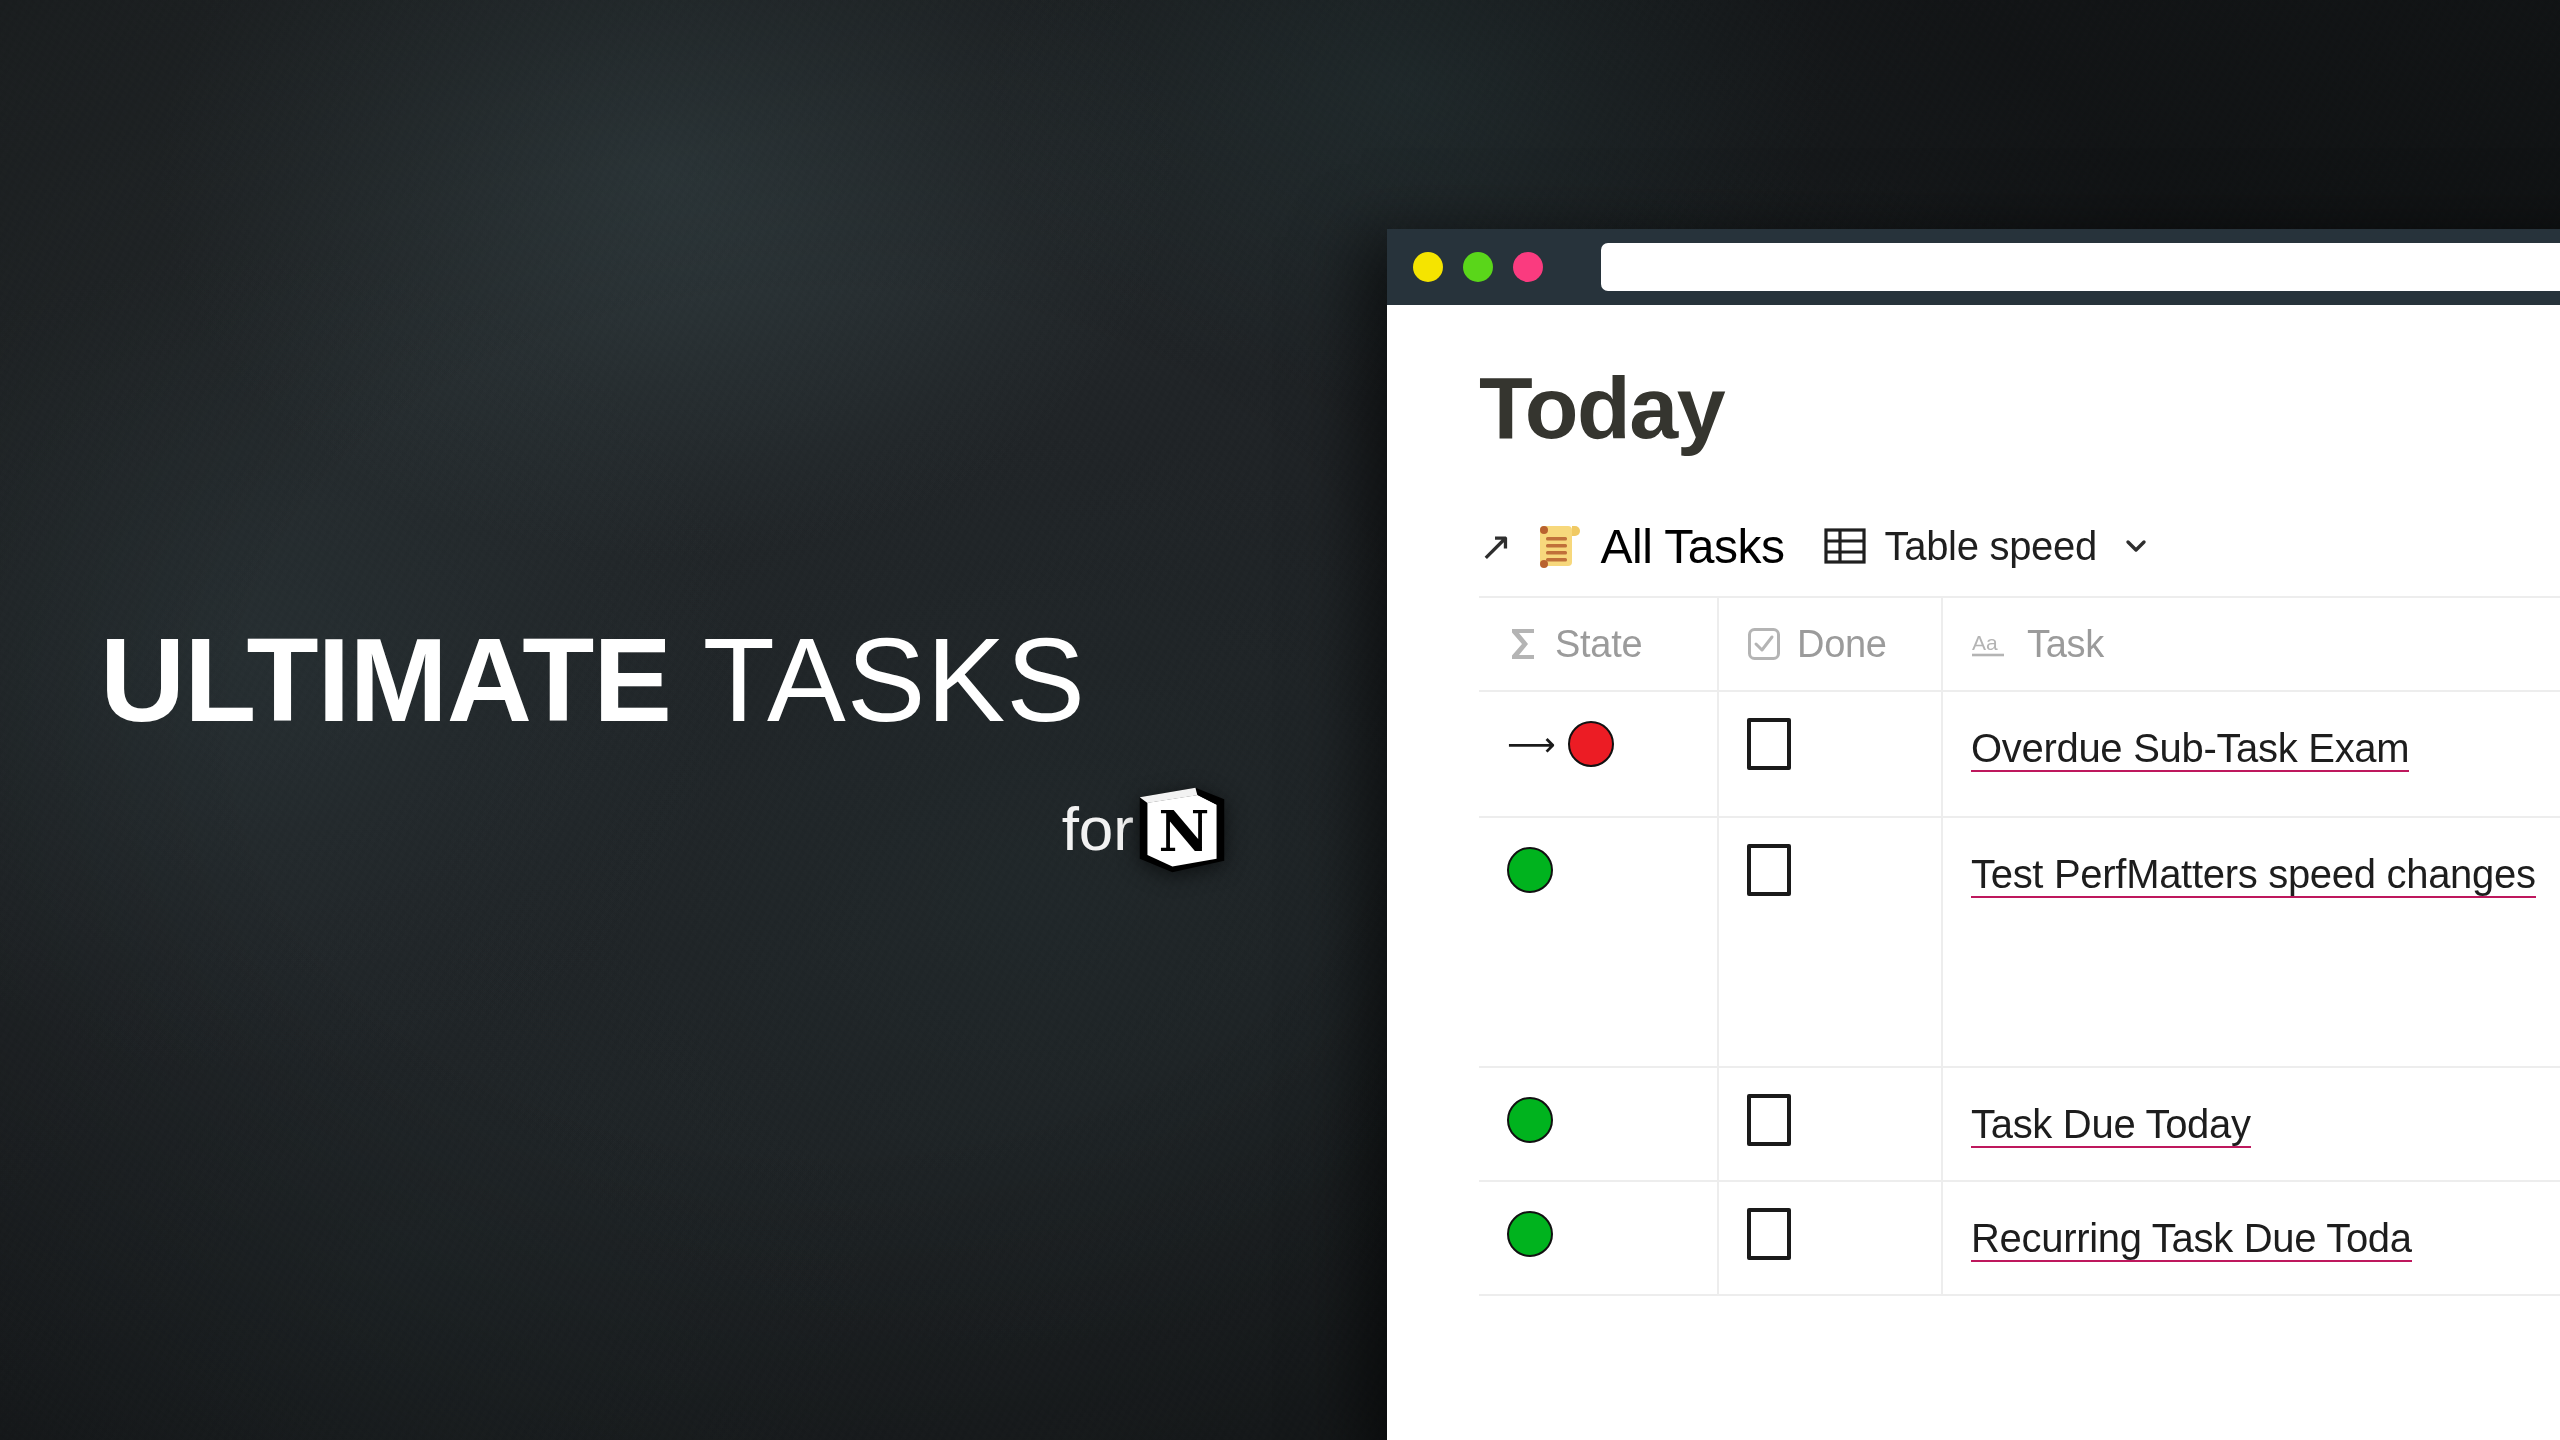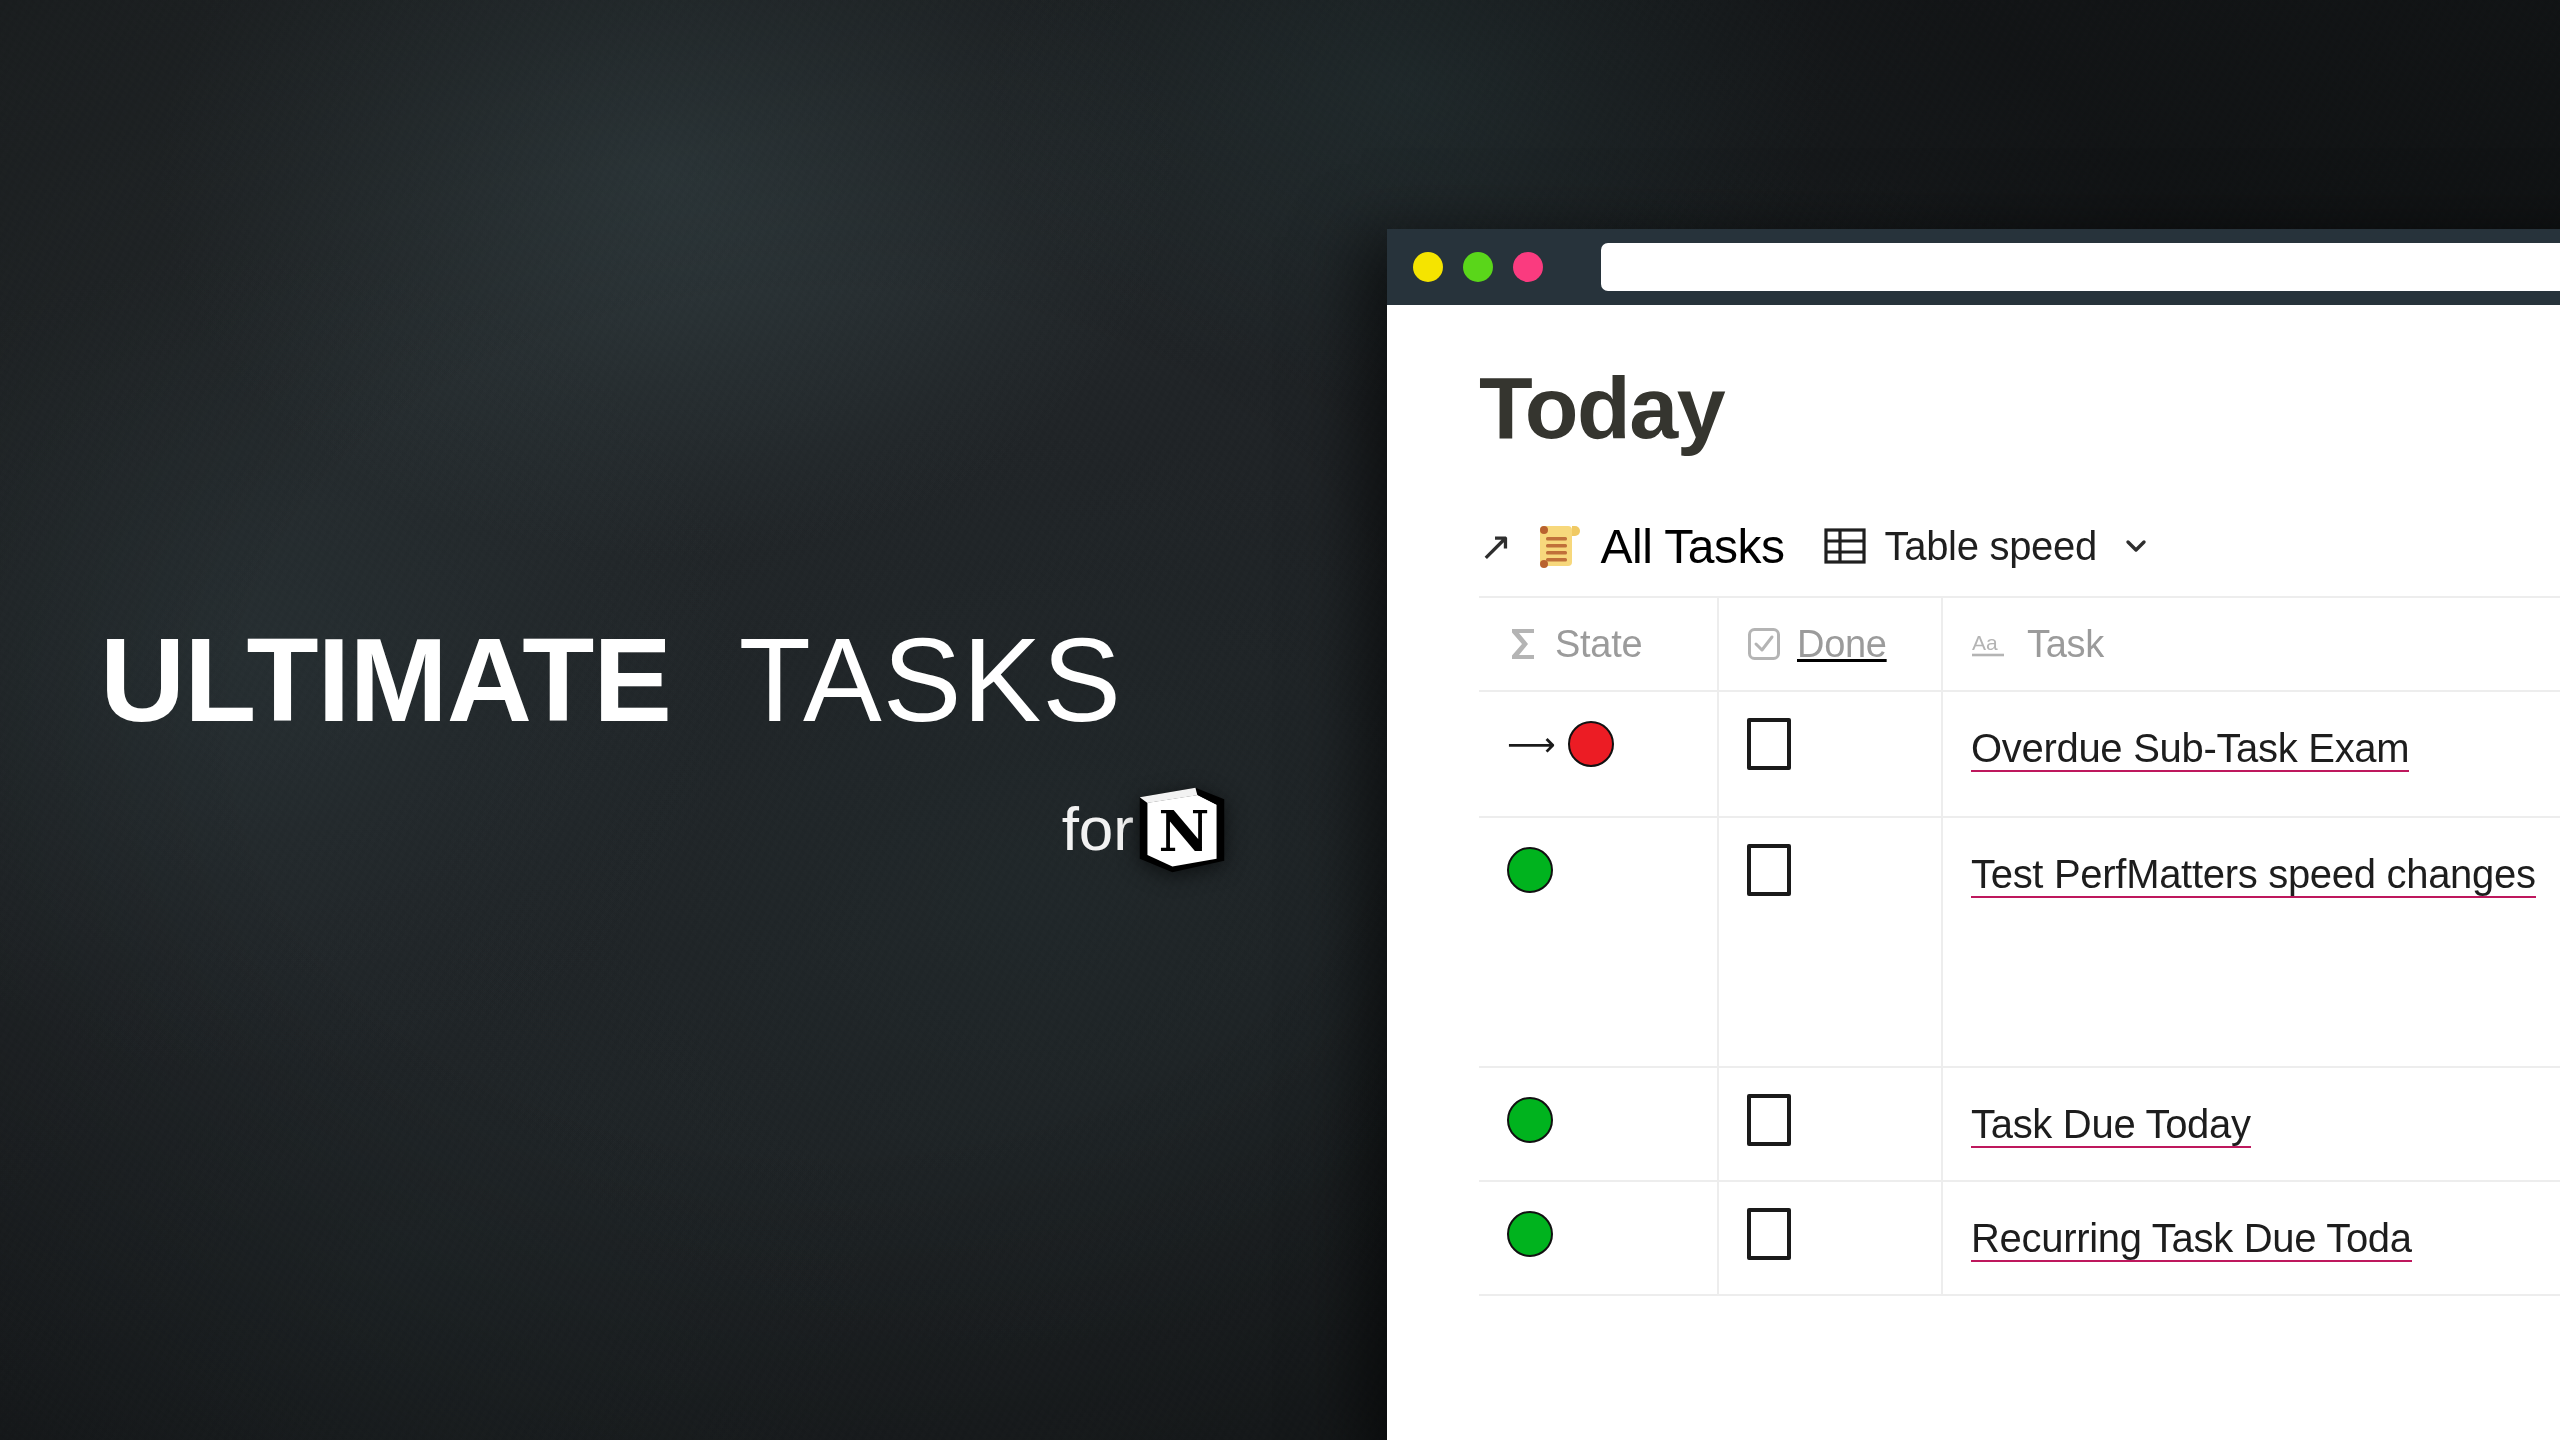--- a/index.html
+++ b/index.html
@@ -36,21 +36,21 @@
     background:radial-gradient(1500px 1100px at 32% 50%, rgba(0,0,0,0) 38%, rgba(0,0,0,.42) 100%);
   }
 
   
   .hero{ position:absolute; left:100px; top:620px; width:1180px; }
   .hero-title{
     font-size:118px; line-height:1.02; color:#ffffff;
     letter-spacing:-1px; white-space:nowrap;
   }
   .hero-title .t-bold{ font-weight:700; }
-  .hero-title .t-light{ font-weight:300; letter-spacing:1px;margin-left:36px; }
+  .hero-title .t-light{ font-weight:300; letter-spacing:1px; }
 
   .hero-sub{
     display:flex; align-items:center; justify-content:flex-end;
     width:1130px; margin-top:40px;
   }
   .hero-for{ font-size:62px; font-weight:300; color:#f2f2f2; }
 
   
   .notion-logo{
     position:relative; width:96px; height:96px;
@@ -97,21 +97,21 @@
   .vb-dbname{ font-size:48px; color:#000000; font-weight:400; letter-spacing:-.5px; }
   .vb-tableicon{ width:44px; height:44px; margin-left:20px; }
   .vb-viewname{ font-size:40px; color:#1f1f1f; letter-spacing:-.3px; }
   .vb-chev{ width:30px; height:30px; margin-left:6px; }
 
   
   .table{ margin-top:22px; border-top:2px solid #ededed; width:1300px; }
   .trow{ display:flex; border-bottom:2px solid #ededed; }
   .tcell{ border-right:2px solid #ededed; display:flex; }
   .c-state{ width:240px; }
-  .c-done { width:224px;text-decoration:underline; }
+  .c-done { width:224px; }
   .c-task { width:820px; border-right:none; }
 
   
   .thead .tcell{ align-items:center; padding:22px 0 22px 28px; height:92px; }
   .th-inner{ display:flex; align-items:center; gap:16px; }
   .th-ico{ color:#b4b4b4; display:flex; align-items:flex-end; }
   .th-label{ font-size:38px; color:#9b9b9b; font-weight:400; letter-spacing:-.3px; }
 
   
   .tbody .tcell{ padding:26px 0 26px 28px; }

